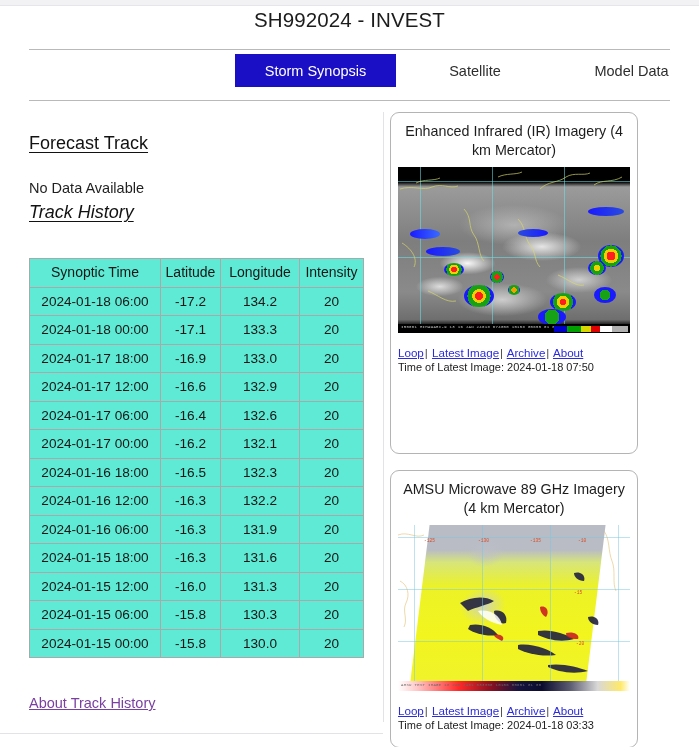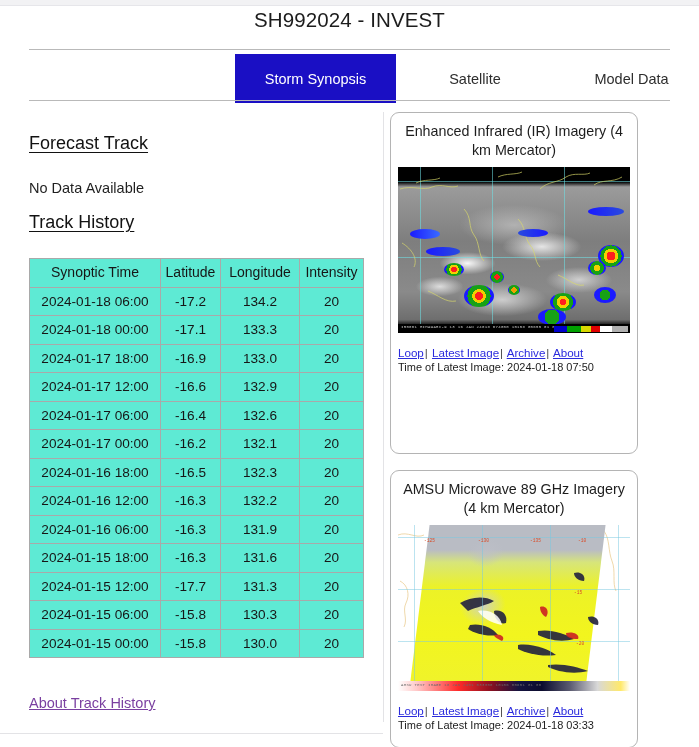--- a/index.html
+++ b/index.html
@@ -43,21 +43,21 @@
 
   
   .tabbar {
     position: absolute;
     top: 51px; left: 29px;
     width: 641px; height: 50px;
   }
   .tab {
     position: absolute;
     top: 3px;
-    height: 49px;
+    height: 33px;
     display: flex;
     align-items: center;
     justify-content: center;
     font-size: 14.5px;
     color: #2d2d2d;
     cursor: pointer;
     white-space: nowrap;
   }
   .tab.active {
     background: #1a0fc4;
@@ -103,21 +103,21 @@
     color: #121212;
     text-decoration: underline;
     text-underline-offset: 3px;
     margin: 0;
   }
   .h-forecast { position: absolute; top: 21px; left: 29px; }
   .no-data {
     position: absolute; top: 68px; left: 29px;
     font-size: 14.5px; color: #1f1f1f;
   }
-  .h-track { position: absolute; top: 100px; left: 29px; }
+  .h-track { position: absolute; top: 90px; left: 29px; font-style: italic; }
 
   
   .track-table {
     position: absolute;
     top: 146px; left: 29px;
     border-collapse: collapse;
     border: 1.5px solid #2b2b2b;
     background: #5eead4;
     font-size: 13.6px;
   }
@@ -378,21 +378,21 @@
             <td class="c-int">20</td>
           </tr>
           <tr>
             <td class="c-time">2024-01-15 18:00</td>
             <td class="c-lat">-16.3</td>
             <td class="c-lon">131.6</td>
             <td class="c-int">20</td>
           </tr>
           <tr>
             <td class="c-time">2024-01-15 12:00</td>
-            <td class="c-lat">-17.7</td>
+            <td class="c-lat">-16.0</td>
             <td class="c-lon">131.3</td>
             <td class="c-int">20</td>
           </tr>
           <tr>
             <td class="c-time">2024-01-15 06:00</td>
             <td class="c-lat">-15.8</td>
             <td class="c-lon">130.3</td>
             <td class="c-int">20</td>
           </tr>
           <tr>

